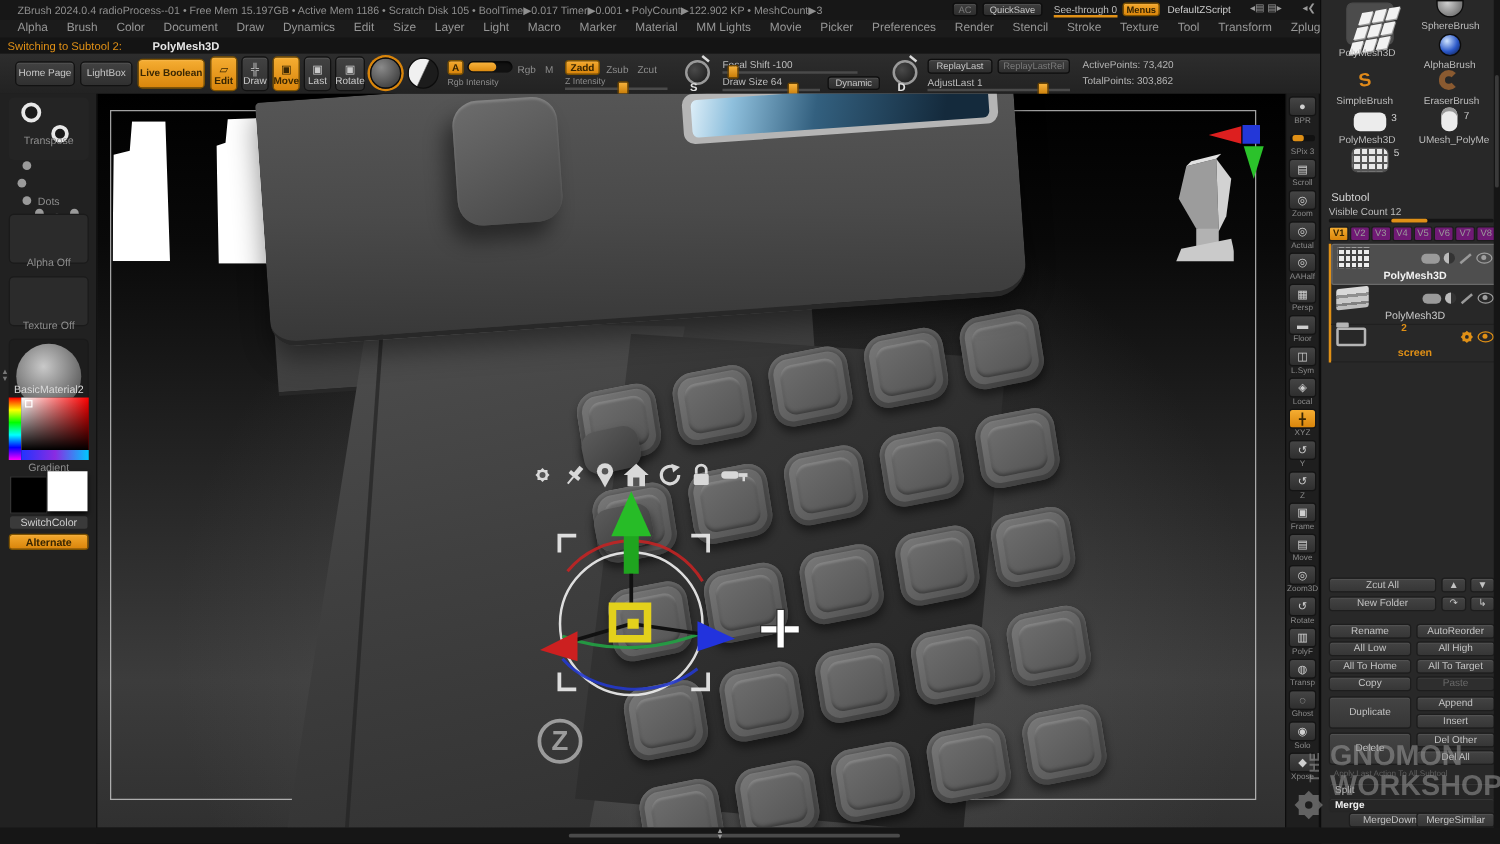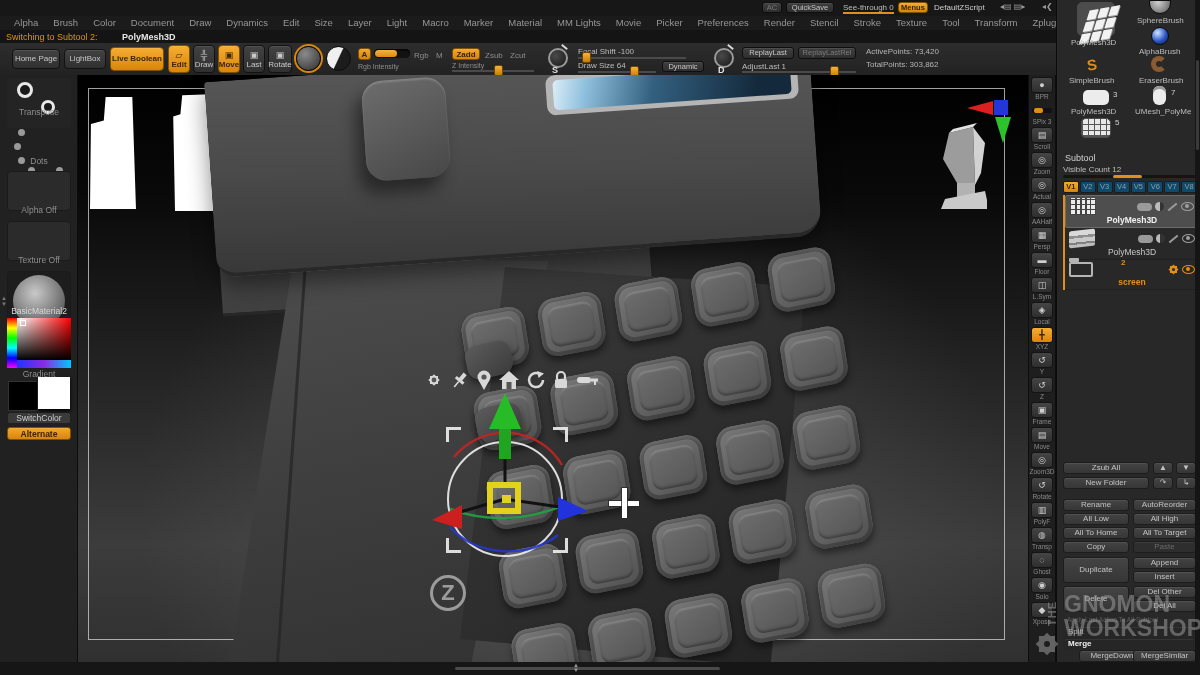--- a/index.html
+++ b/index.html
@@ -99,21 +99,21 @@
   .tool-tile{position:absolute;border-radius:5px;background:#3b3b3b;border:1px solid #4b4b4b}
   .iso{position:absolute;display:grid;grid-template-columns:repeat(3,9px);gap:2px;transform:rotate(-10deg) skewX(-28deg)}
   .iso span{width:9px;height:9px;background:#f2f2f2;box-shadow:1px 1px 0 #9a9a9a}
   .grid-thumb{background-color:#e8e8e8;background-image:repeating-linear-gradient(0deg,#555 0 1.5px,transparent 1.5px 6px),repeating-linear-gradient(90deg,#555 0 1.5px,transparent 1.5px 6px)}
   #subtool-sec{position:absolute;left:0;top:122px;width:144px}
   .sec-h{font-size:9px;color:#d2d2d2;padding:3px 0 1px 8px}
   .vc-row{position:relative;margin:1px 6px;font-size:8px;color:#bdbdbd}
   .vc-track{position:relative;height:3px;background:#141414;border-radius:2px;margin-top:1px}
   .vc-fill{position:absolute;left:38%;width:22%;top:0;bottom:0;background:#e09016;border-radius:2px}
   #vtabs{display:flex;gap:1px;margin:3px 4px 2px 6px}
-  .vtab{flex:1;text-align:center;font-size:7.5px;color:#9a9a9a;background:#0c4a6e;border:1px solid #1c1c1c;border-radius:2px;line-height:10px}
+  .vtab{flex:1;text-align:center;font-size:7.5px;color:#9a9a9a;background:#701a75;border:1px solid #1c1c1c;border-radius:2px;line-height:10px}
   .vtab.active{background:linear-gradient(#f5ad32,#d9850b);color:#3a2703;font-weight:bold}
   #st-list{position:relative;margin:2px 4px 0 6px;border-left:2px solid #e09016}
   .st-row{position:relative;padding:2px 2px 1px 4px;border-bottom:1px solid #202020}
   .st-row.selected{background:#4e4e4e;border:1px solid #6a6a6a;border-radius:2px}
   .st-row.indent{padding-left:16px}
   .st-row.indent::before{content:"";position:absolute;left:7px;top:0;bottom:0;width:1px;background:#555}
   .st-top{display:flex;align-items:center;gap:3px}
   .st-thumb{width:26px;height:17px;flex:0 0 auto}
   .t-handset{background:#f0f0f0;clip-path:polygon(0 38%,52% 32%,52% 0,100% 0,100% 100%,8% 100%)}
   .t-grid{background-color:#ececec;background-image:repeating-linear-gradient(0deg,#444 0 1.5px,transparent 1.5px 5px),repeating-linear-gradient(90deg,#444 0 1.5px,transparent 1.5px 5px)}
@@ -162,20 +162,22 @@
   #gnomon .gear u{transform:rotate(45deg)}
   #gnomon .gear::after{content:"";position:absolute;left:10px;top:10px;width:6px;height:6px;border-radius:50%;background:#1d1d1d}
   .edge-arrows{position:absolute;left:1px;top:295px;font-size:6px;color:#777;line-height:6px;z-index:20}
 </style>
 </head>
 <body>
 
 <div id="app">
 
   <div id="titlebar">
+    <span class="ttl"><span>ZBrush 2024.0.4 radioProcess--01</span>
+      <span>• Free Mem 15.197GB • Active Mem 1186 • Scratch Disk 105 • BoolTime▶0.017 Timer▶0.001 • PolyCount▶122.902 KP • MeshCount▶3</span></span>
     <span class="chip dim" style="position:absolute;left:762px;top:2px;width:20px;height:11px;font-size:7.5px;line-height:9px">AC</span>
     <span class="chip" style="position:absolute;left:786px;top:2px;width:48px;height:11px;font-size:7.5px;line-height:9px">QuickSave</span>
     <span style="position:absolute;left:843px;top:3px;font-size:8px;color:#bdbdbd;border-bottom:2px solid #e09016">See-through 0</span>
     <span class="chip orange" style="position:absolute;left:898px;top:2px;width:30px;height:11px;font-size:7.5px;line-height:9px">Menus</span>
     <span style="position:absolute;left:934px;top:3px;font-size:8px;color:#cfcfcf">DefaultZScript</span>
     <span style="position:absolute;left:1000px;top:2px;font-size:8px;color:#9a9a9a">◂▤ ▤▸</span>
     <span style="position:absolute;left:1042px;top:2px;font-size:8px;color:#9a9a9a">◂❮ ❯▸</span>
   </div>
 
   <div id="menubar">
@@ -621,21 +623,21 @@
                 <span class="eye orange"></span>
               </div>
             </div>
             <span class="nbadge">2</span>
             <div class="st-name orange">screen</div>
           </div>
         </div>
     </div>
 
     <div>
-      <div class="pbtn" style="left:6px;top:462px;width:86px">Zsub All</div>
+      <div class="pbtn" style="left:6px;top:462px;width:86px">Zcut All</div>
       <div class="pbtn" style="left:96px;top:462px;width:20px">▲</div>
       <div class="pbtn" style="left:119px;top:462px;width:20px">▼</div>
       <div class="pbtn" style="left:6px;top:477px;width:86px">New Folder</div>
       <div class="pbtn" style="left:96px;top:477px;width:20px">↷</div>
       <div class="pbtn" style="left:119px;top:477px;width:20px">↳</div>
       <div class="pbtn" style="left:6px;top:499px;width:66px">Rename</div>
       <div class="pbtn" style="left:76px;top:499px;width:63px">AutoReorder</div>
       <div class="pbtn" style="left:6px;top:513px;width:66px">All Low</div>
       <div class="pbtn" style="left:76px;top:513px;width:63px">All High</div>
       <div class="pbtn" style="left:6px;top:527px;width:66px">All To Home</div>

